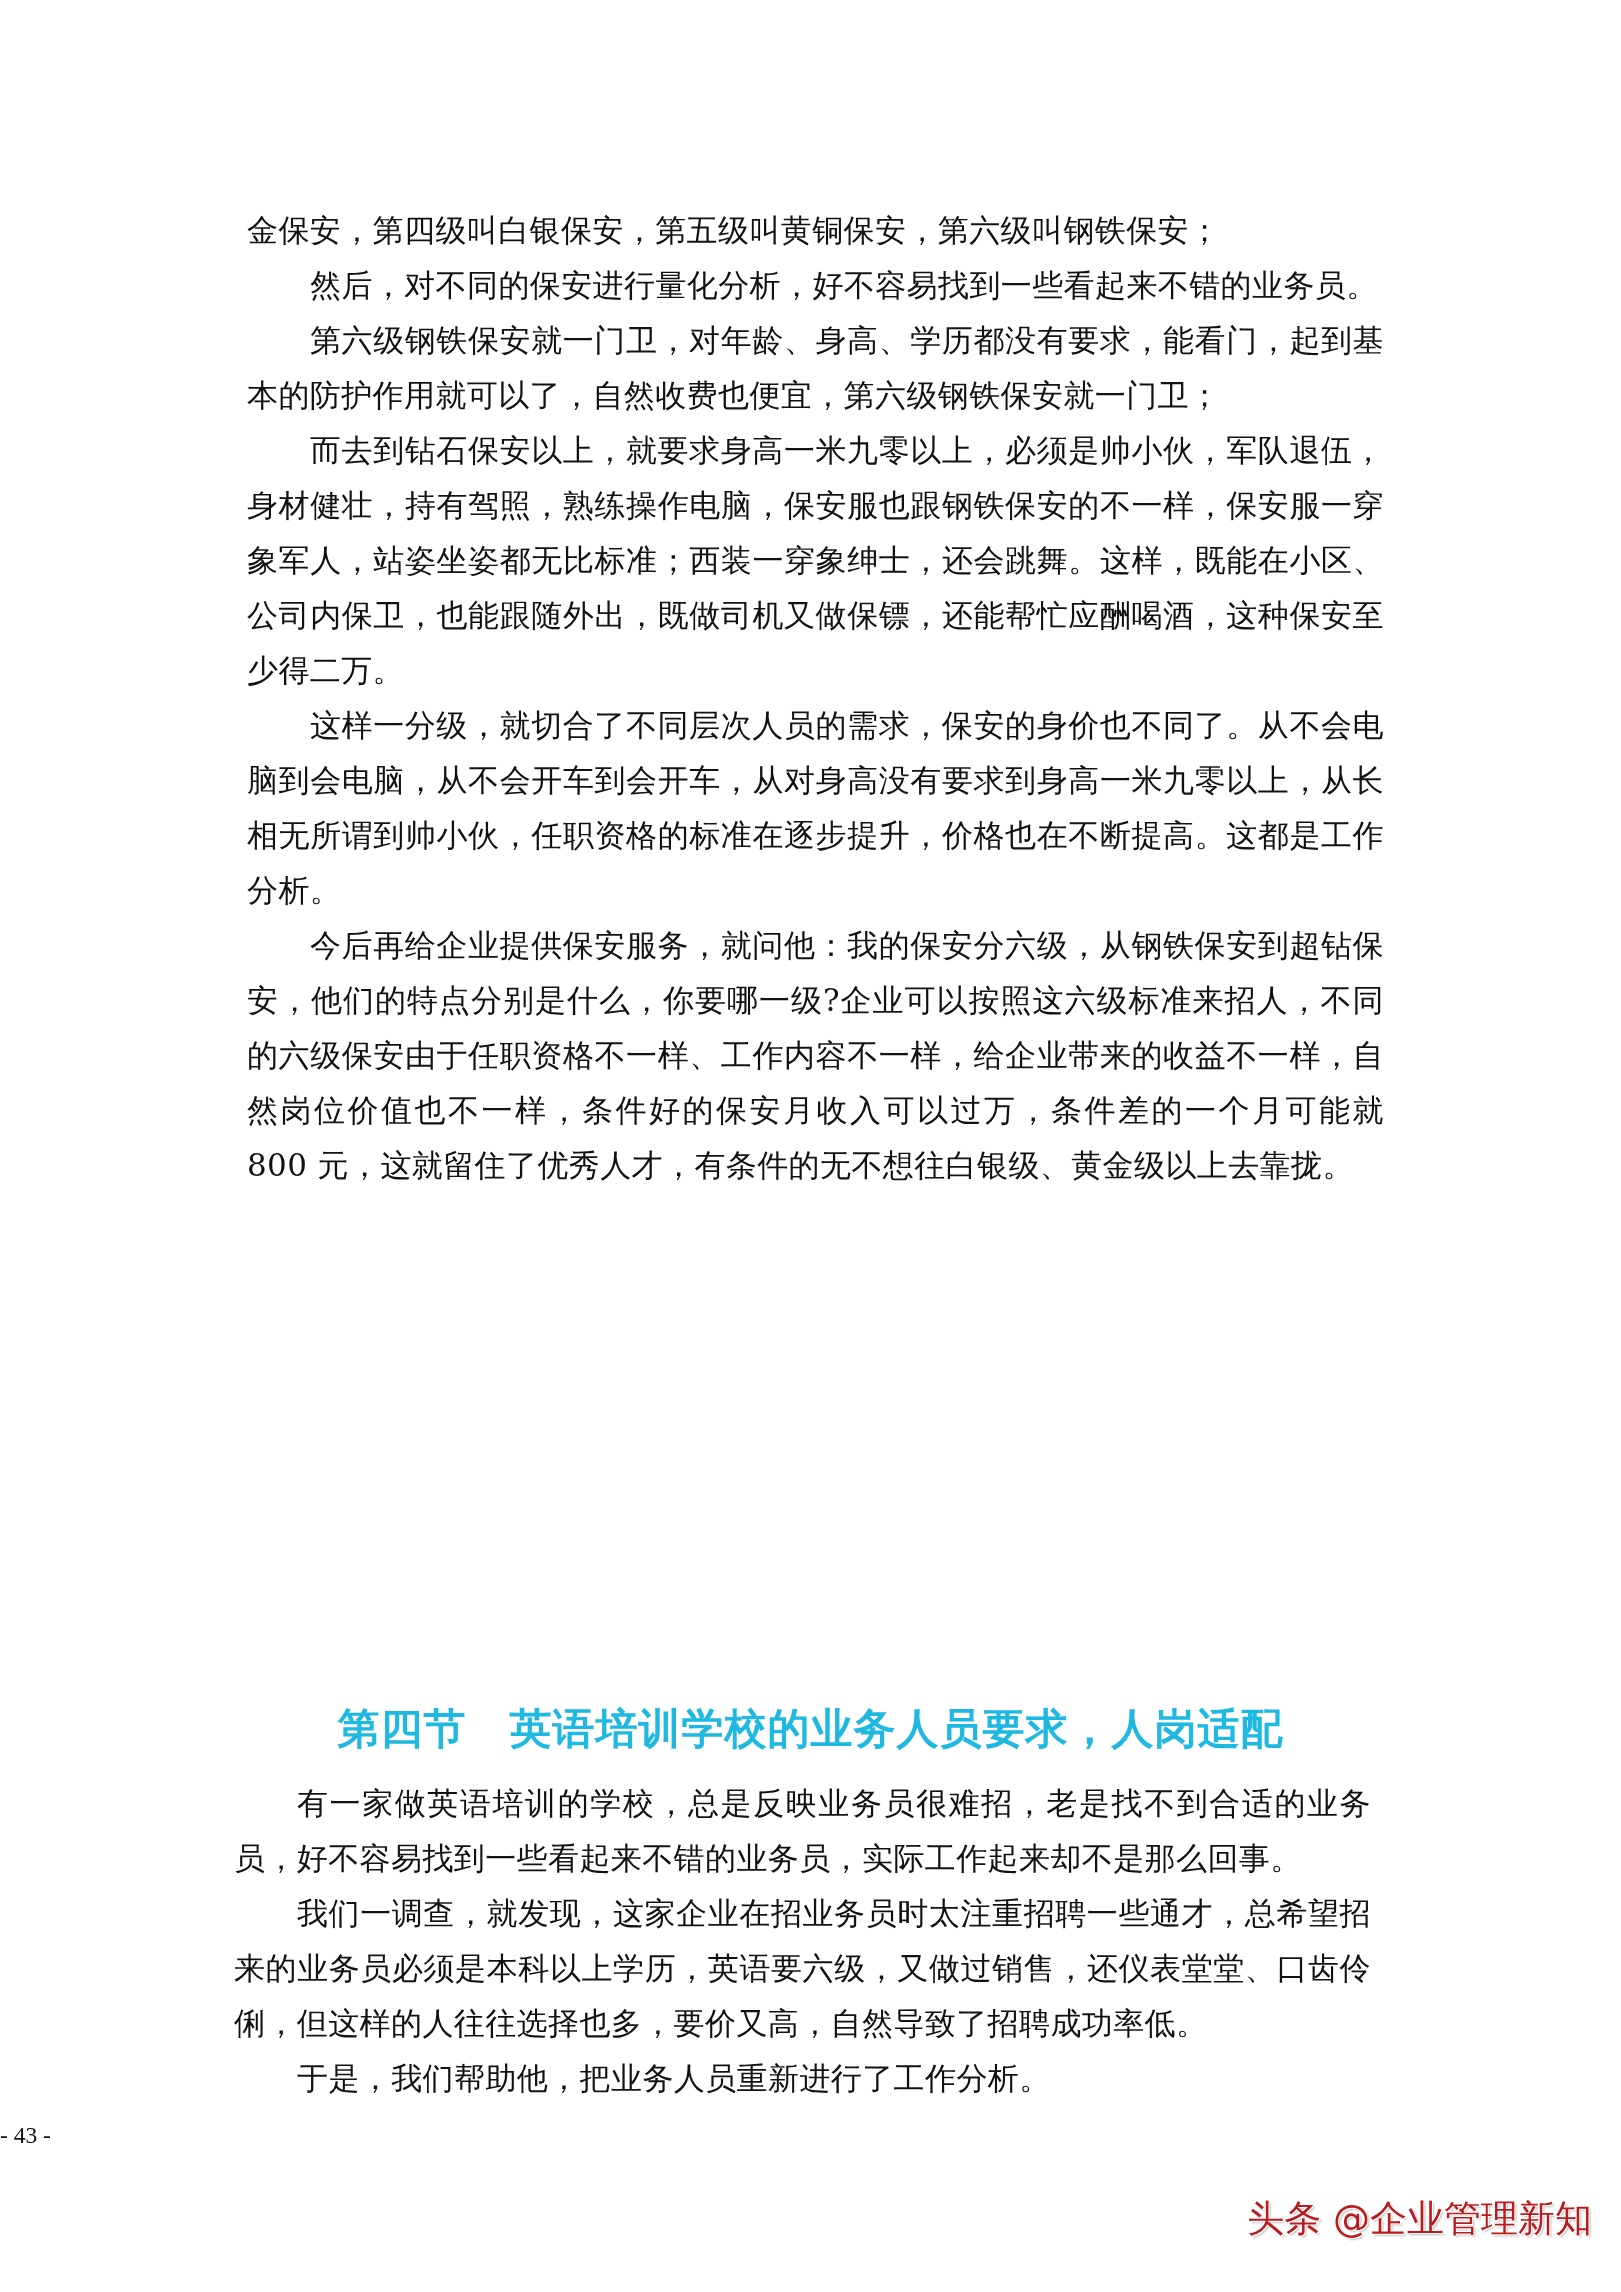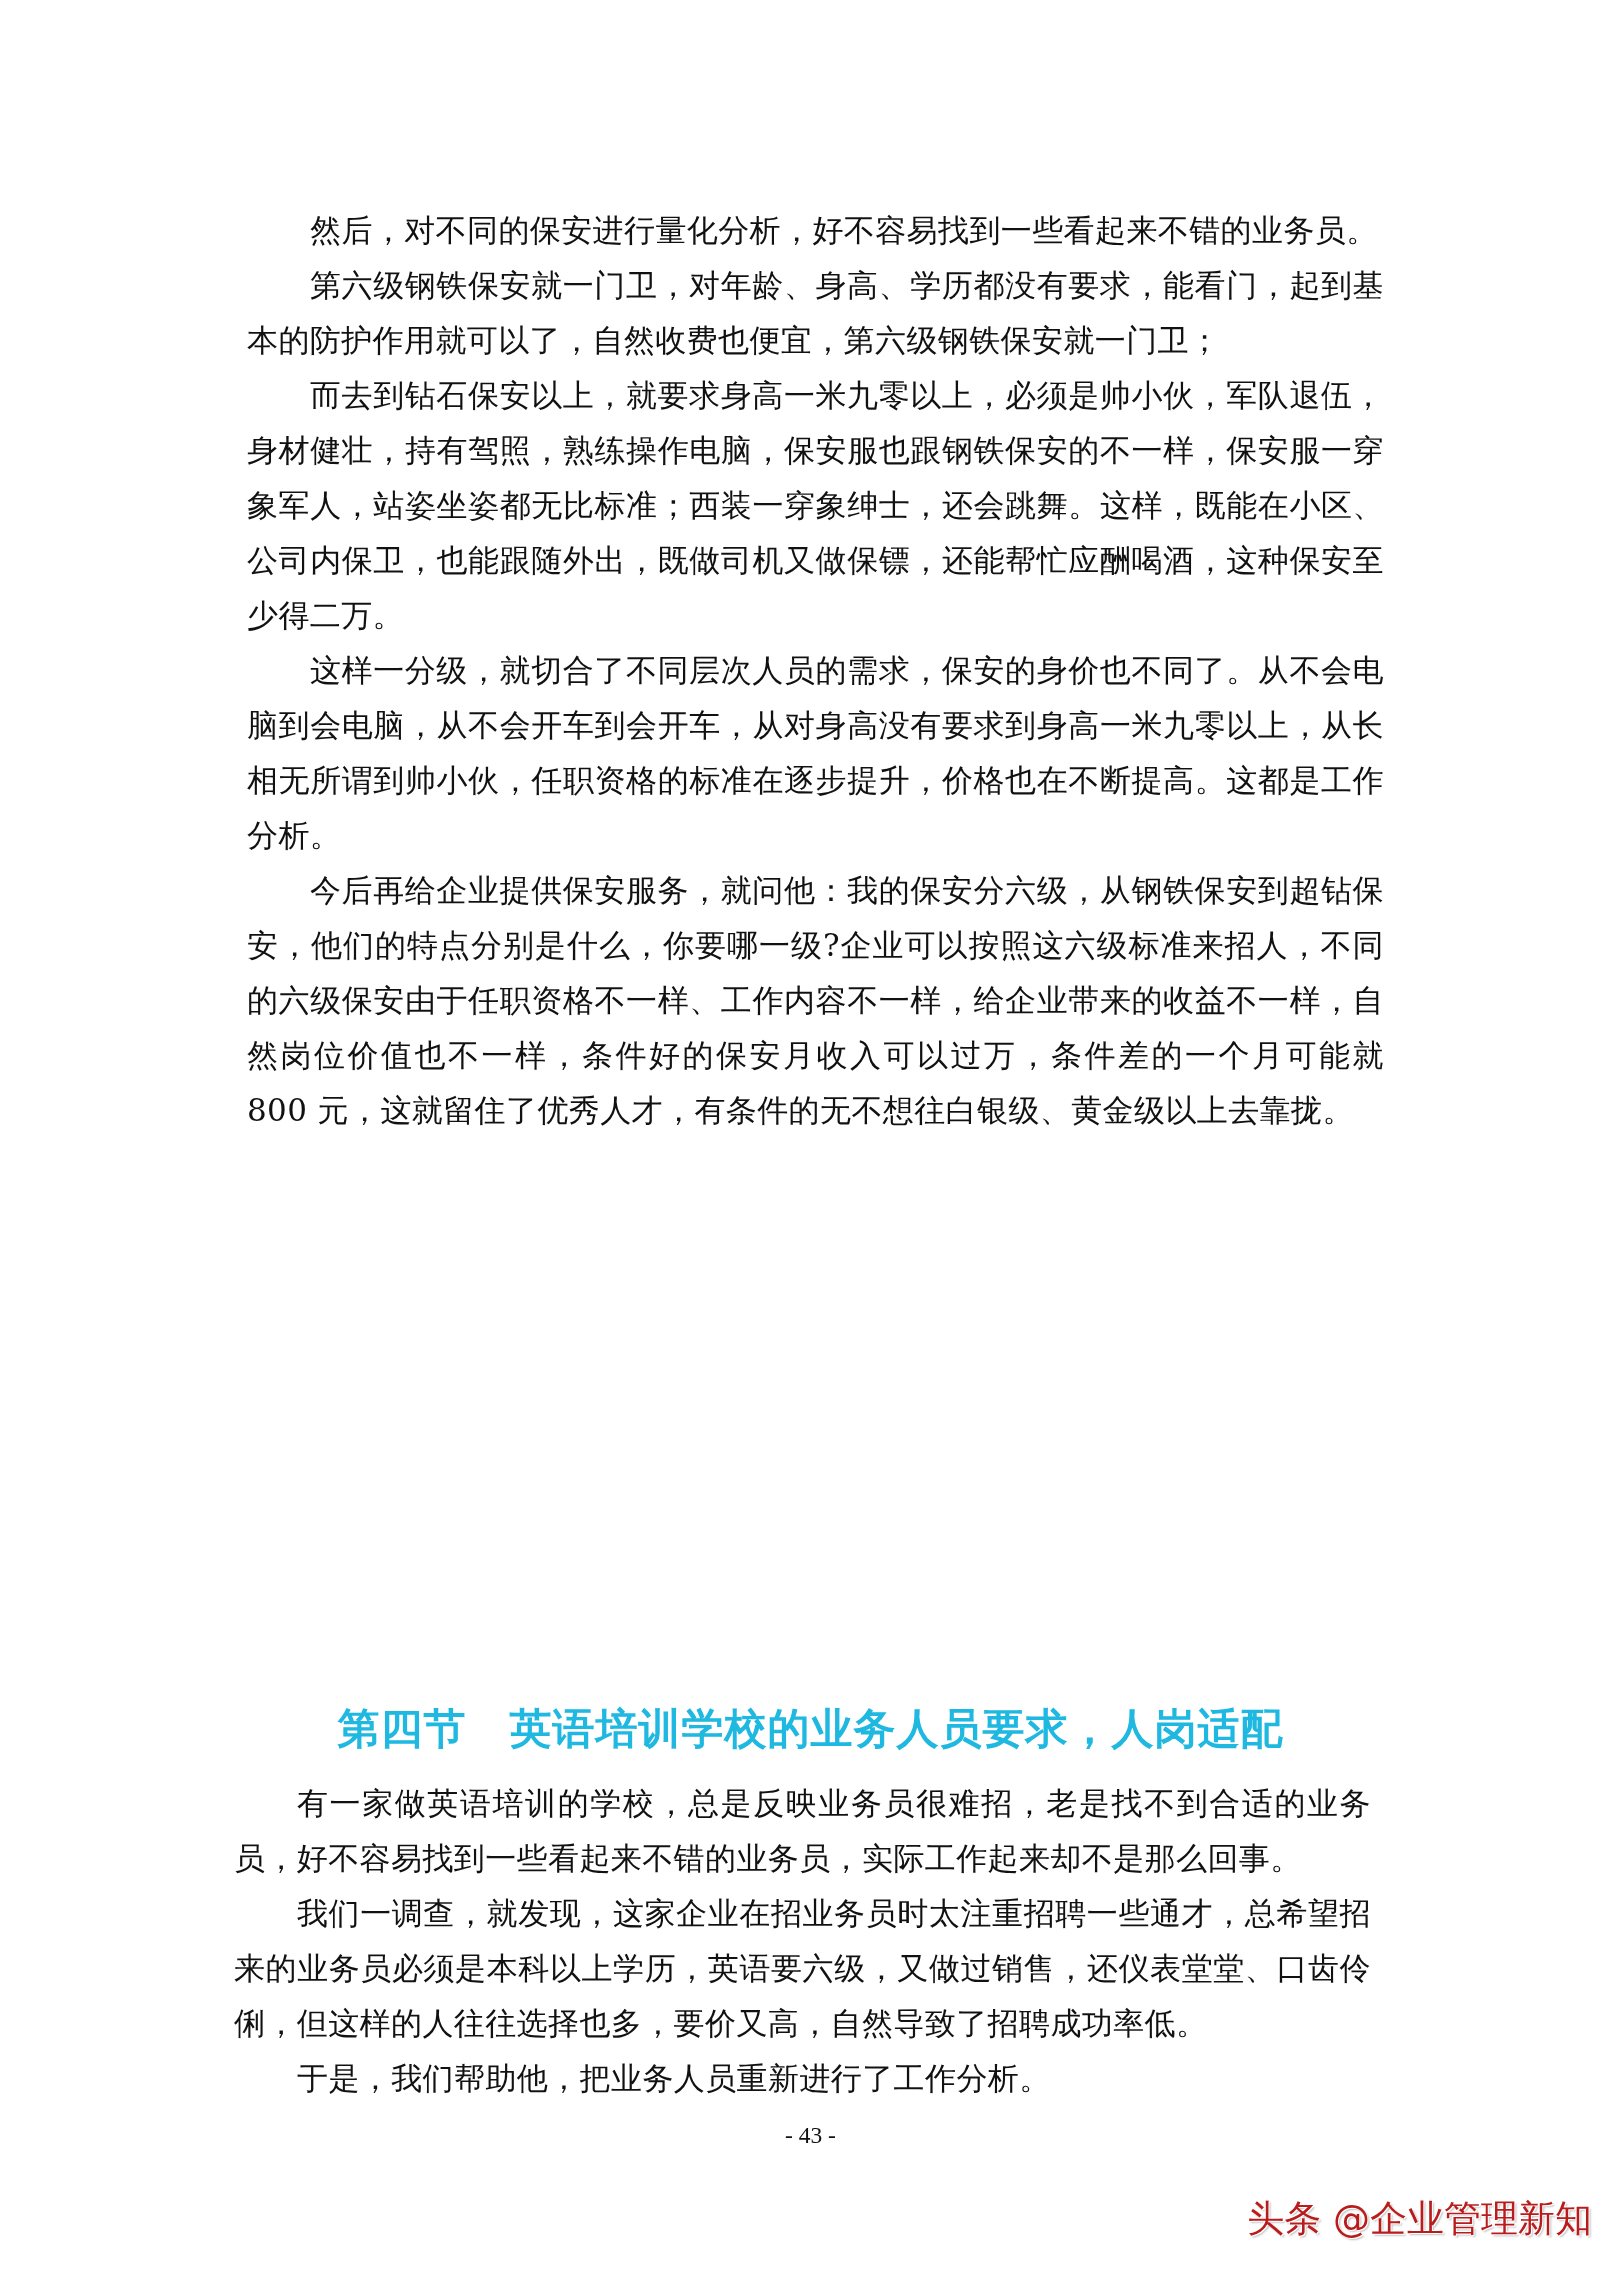--- a/index.html
+++ b/index.html
@@ -13,33 +13,34 @@
     text-indent: 0; letter-spacing: 0.4px;
   }
   .para.indent { text-indent: 63px; }
   .section-title {
     position: absolute; left: 0; right: 0; top: 1666px; text-align: center;
     font-family: "DejaVu Sans", "Liberation Sans", sans-serif; font-weight: bold;
     font-size: 42px; color: #1fb8e0; letter-spacing: 1px;
   }
   .section-body { position: absolute; left: 234px; top: 1776px; width: 1137px; }
   .page-number {
-    position: absolute; top: 2122px; left: 0; right: 0; text-align: center;
+    position: absolute; top: 2122px; left: 0; right: 0; 
     font-family: "Liberation Serif", serif; font-size: 23.5px; color: #111;
   }
   .watermark {
     position: absolute; right: 29px; top: 2194px;
     font-family: "DejaVu Sans", "Liberation Sans", sans-serif; font-size: 37px; color: #b91c1c;
     text-shadow: 1px 1px 0 #fff, -1px -1px 0 #fff, 2px 2px 2px rgba(0,0,0,0.25);
   }
 </style>
 </head>
 <body>
 
 <div class="page-body">
+  <p class="para">金保安，第四级叫白银保安，第五级叫黄铜保安，第六级叫钢铁保安；</p>
   <p class="para indent">然后，对不同的保安进行量化分析，好不容易找到一些看起来不错的业务员。</p>
   <p class="para indent">第六级钢铁保安就一门卫，对年龄、身高、学历都没有要求，能看门，起到基本的防护作用就可以了，自然收费也便宜，第六级钢铁保安就一门卫；</p>
   <p class="para indent">而去到钻石保安以上，就要求身高一米九零以上，必须是帅小伙，军队退伍，身材健壮，持有驾照，熟练操作电脑，保安服也跟钢铁保安的不一样，保安服一穿象军人，站姿坐姿都无比标准；西装一穿象绅士，还会跳舞。这样，既能在小区、公司内保卫，也能跟随外出，既做司机又做保镖，还能帮忙应酬喝酒，这种保安至少得二万。</p>
   <p class="para indent">这样一分级，就切合了不同层次人员的需求，保安的身价也不同了。从不会电脑到会电脑，从不会开车到会开车，从对身高没有要求到身高一米九零以上，从长相无所谓到帅小伙，任职资格的标准在逐步提升，价格也在不断提高。这都是工作分析。</p>
   <p class="para indent">今后再给企业提供保安服务，就问他：我的保安分六级，从钢铁保安到超钻保安，他们的特点分别是什么，你要哪一级?企业可以按照这六级标准来招人，不同的六级保安由于任职资格不一样、工作内容不一样，给企业带来的收益不一样，自然岗位价值也不一样，条件好的保安月收入可以过万，条件差的一个月可能就 800 元，这就留住了优秀人才，有条件的无不想往白银级、黄金级以上去靠拢。</p>
 </div>
 
 <h2 class="section-title">第四节　英语培训学校的业务人员要求，人岗适配</h2>
 
 <div class="section-body">

